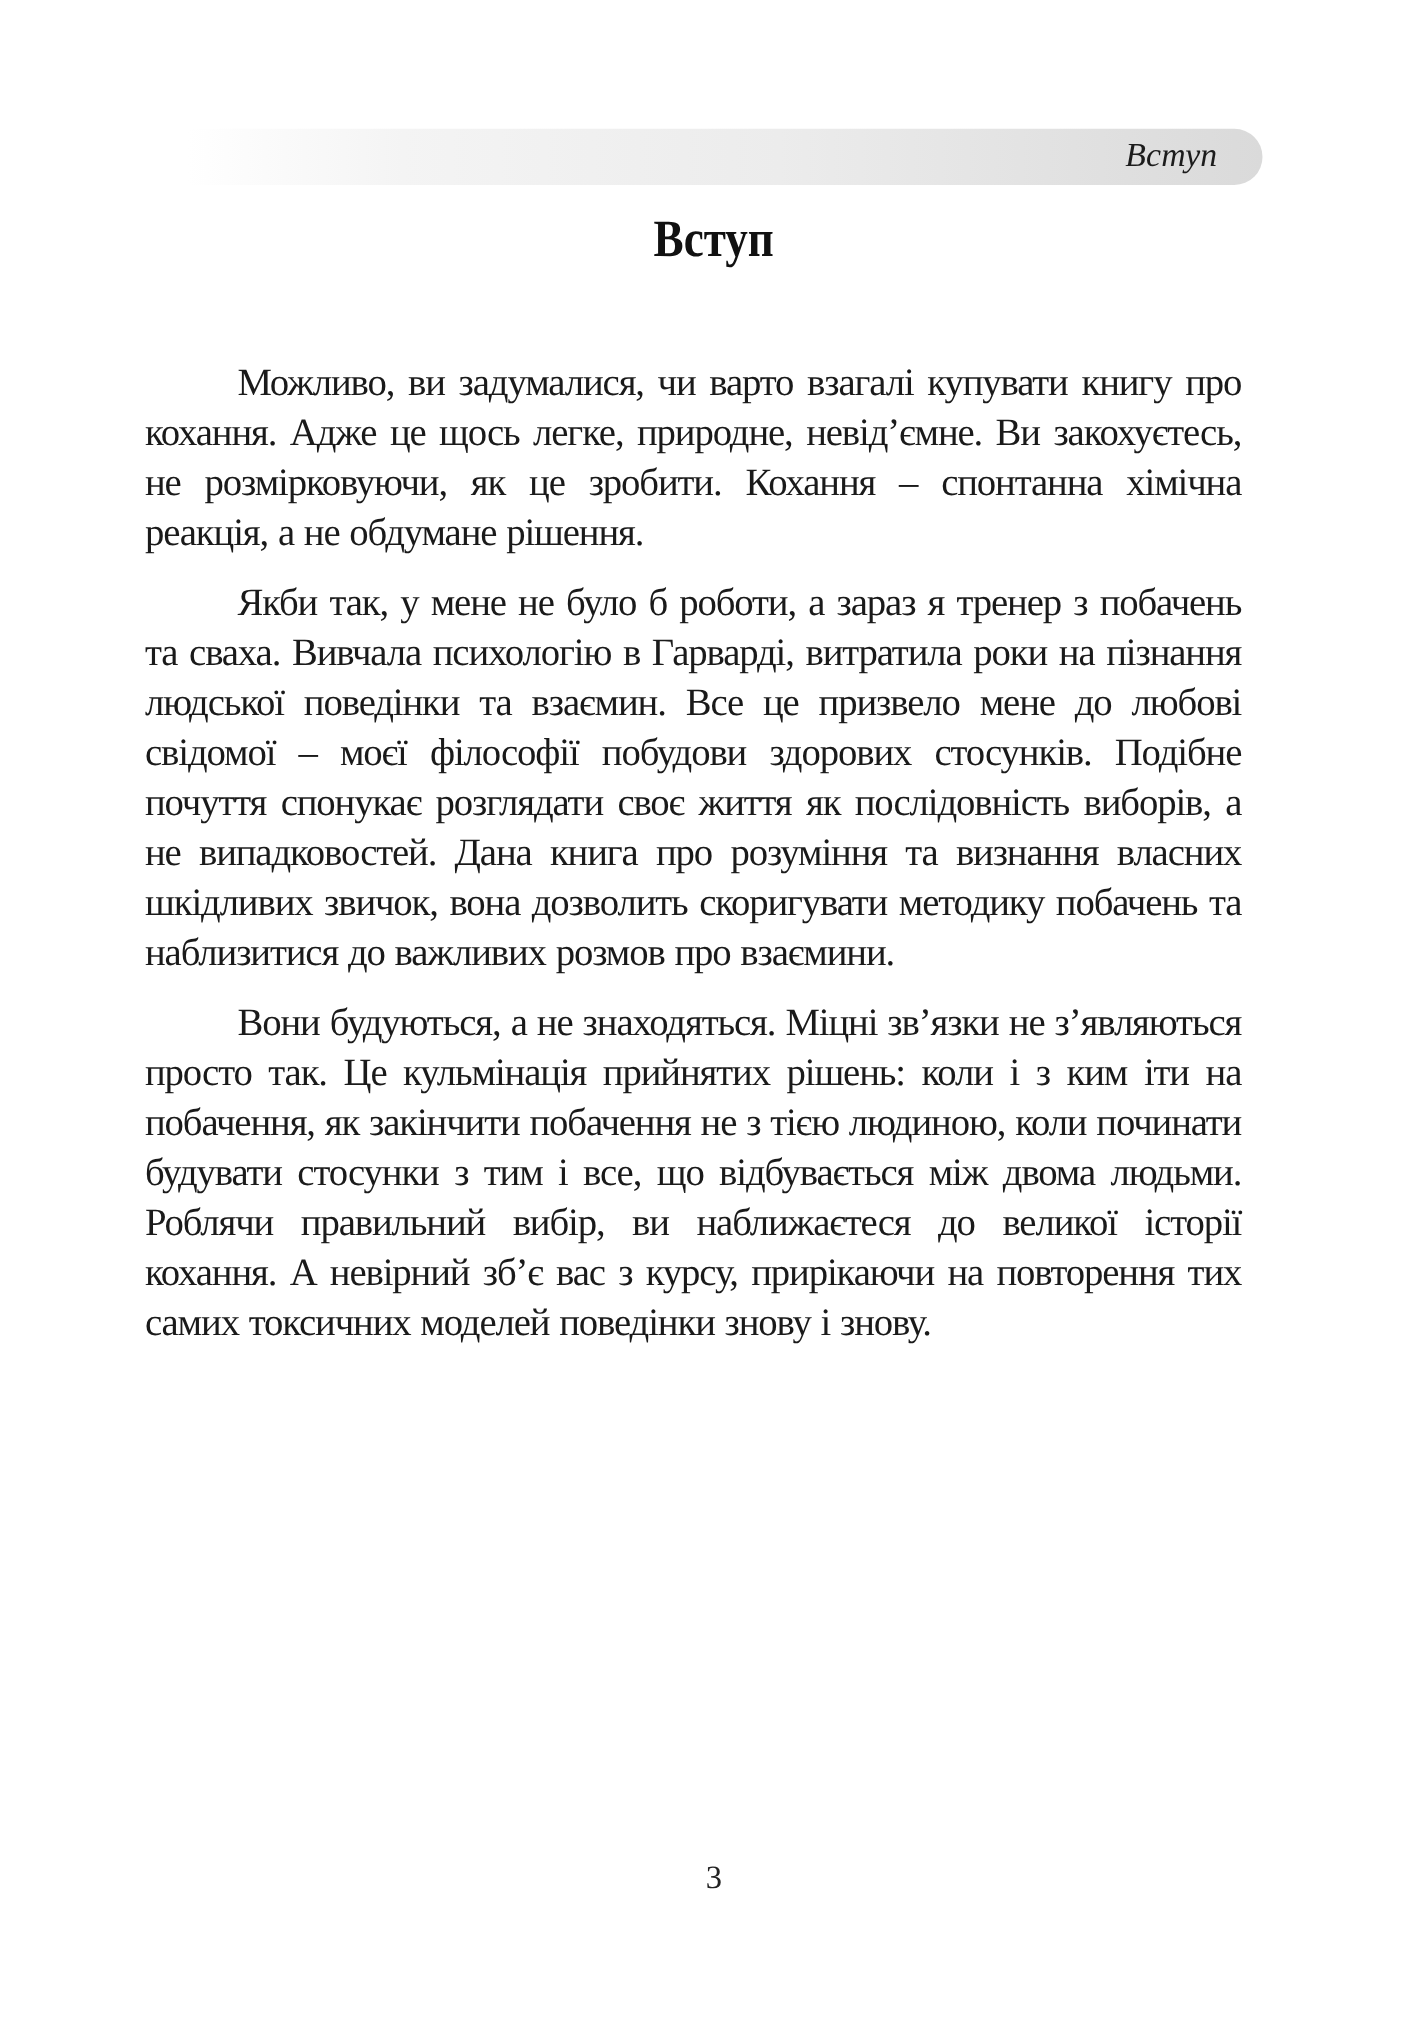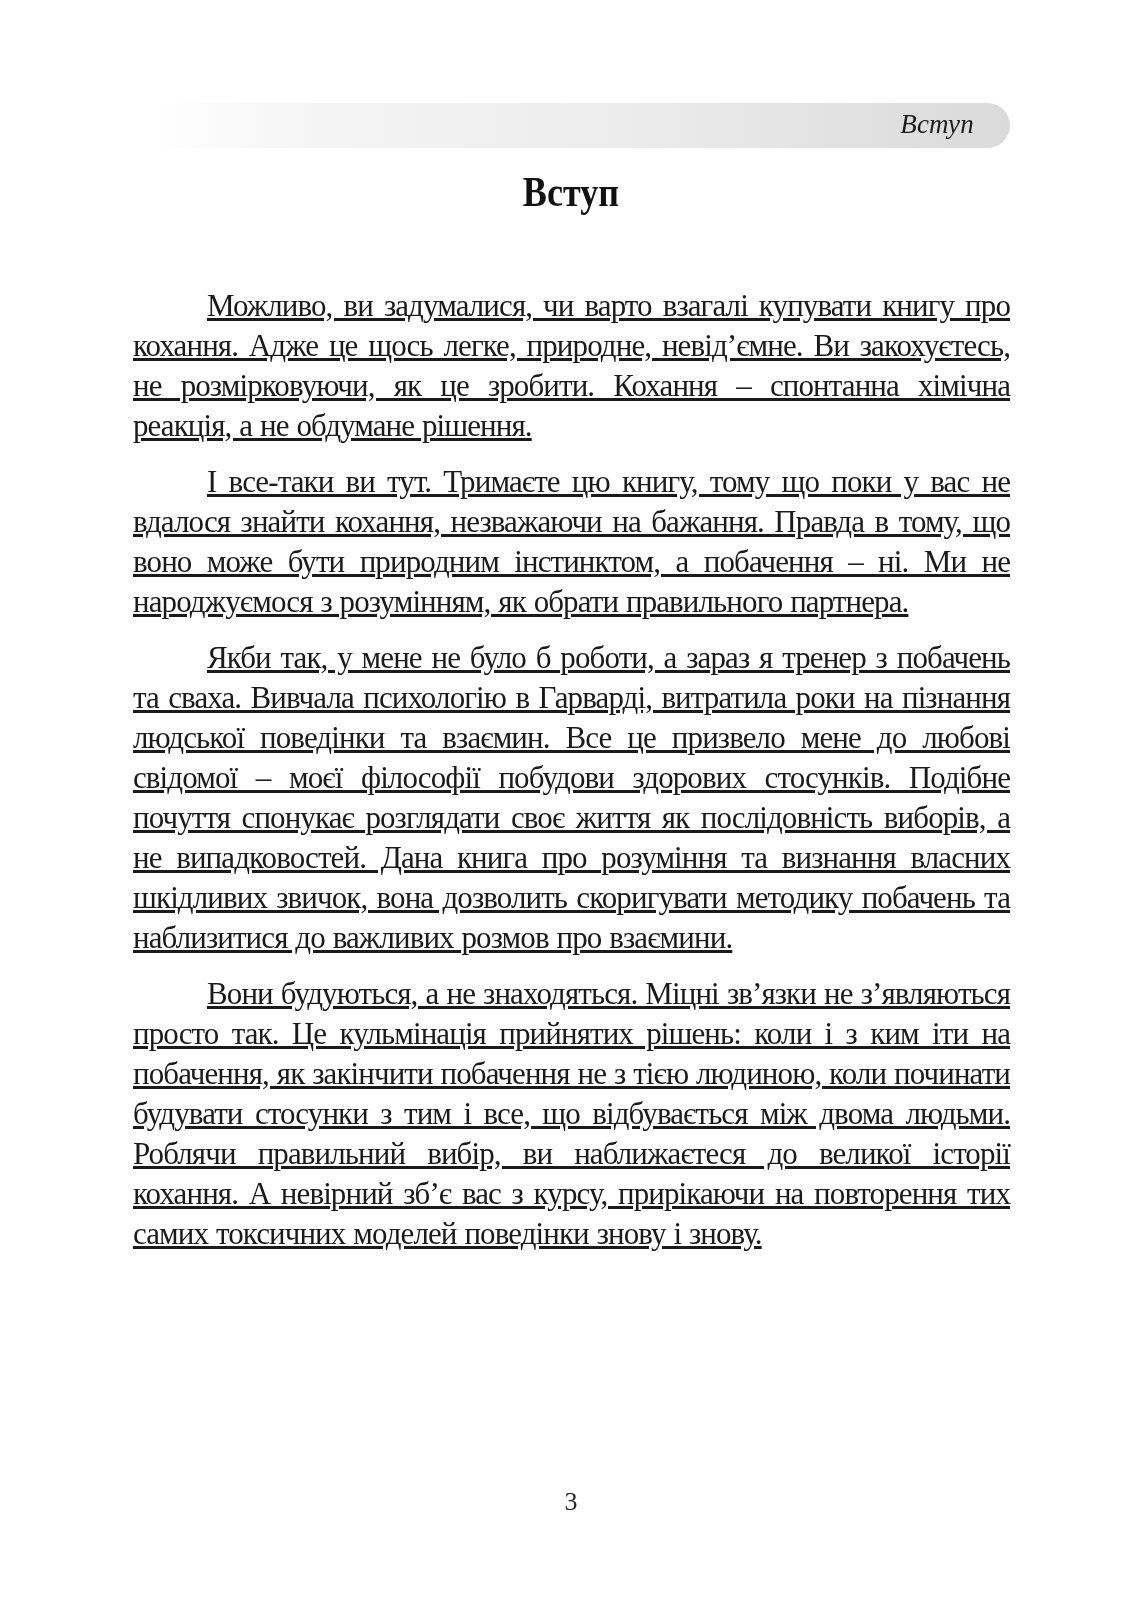--- a/index.html
+++ b/index.html
@@ -44,24 +44,23 @@
     line-height: 48px;
     color: #111111;
   }
   .chapter-title span {
     display: inline-block;
     transform: scaleX(0.86);
     transform-origin: center;
   }
   .body-text {
     position: absolute;
-    left: 133px;
+    left: 116px;
     top: 286px;
     width: 877px;
-    text-decoration: underline;
   }
   .paragraph {
     margin: 0 0 16px 0;
     font-size: 31px;
     line-height: 40px;
     text-align: justify;
     text-indent: 74px;
     letter-spacing: -0.9px;
     word-spacing: 1px;
     color: #1a1a1a;
@@ -82,18 +81,17 @@
 <div class="running-header">
   <span class="running-header-label">Вступ</span>
 </div>
 
 <h1 class="chapter-title" style="margin:0;">
   <span>Вступ</span>
 </h1>
 
 <div class="body-text">
   <p class="paragraph">Можливо, ви задумалися, чи варто взагалі купувати книгу про кохання. Адже це щось легке, природне, невід’ємне. Ви закохуєтесь, не розмірковуючи, як це зробити. Кохання – спонтанна хімічна реакція, а не обдумане рішення.</p>
-  <p class="paragraph">І все-таки ви тут. Тримаєте цю книгу, тому що поки у вас не вдалося знайти кохання, незважаючи на бажання. Правда в тому, що воно може бути природним інстинктом, а побачення – ні. Ми не народжуємося з розумінням, як обрати правильного партнера.</p>
   <p class="paragraph">Якби так, у мене не було б роботи, а зараз я тренер з побачень та сваха. Вивчала психологію в Гарварді, витратила роки на пізнання людської поведінки та взаємин. Все це призвело мене до любові свідомої – моєї філософії побудови здорових стосунків. Подібне почуття спонукає розглядати своє життя як послідовність виборів, а не випадковостей. Дана книга про розуміння та визнання власних шкідливих звичок, вона дозволить скоригувати методику побачень та наблизитися до важливих розмов про взаємини.</p>
   <p class="paragraph">Вони будуються, а не знаходяться. Міцні зв’язки не з’являються просто так. Це кульмінація прийнятих рішень: коли і з ким іти на побачення, як закінчити побачення не з тією людиною, коли починати будувати стосунки з тим і все, що відбувається між двома людьми. Роблячи правильний вибір, ви наближаєтеся до великої історії кохання. А невірний зб’є вас з курсу, прирікаючи на повторення тих самих токсичних моделей поведінки знову і знову.</p>
 </div>
 
 <div class="page-number">3</div>
 
 </body></html>

